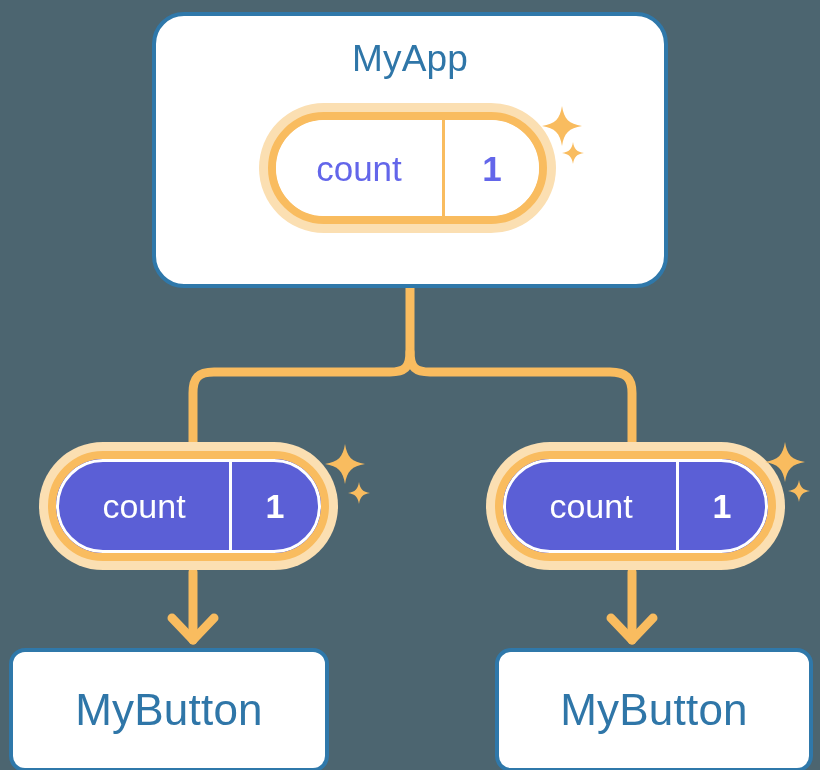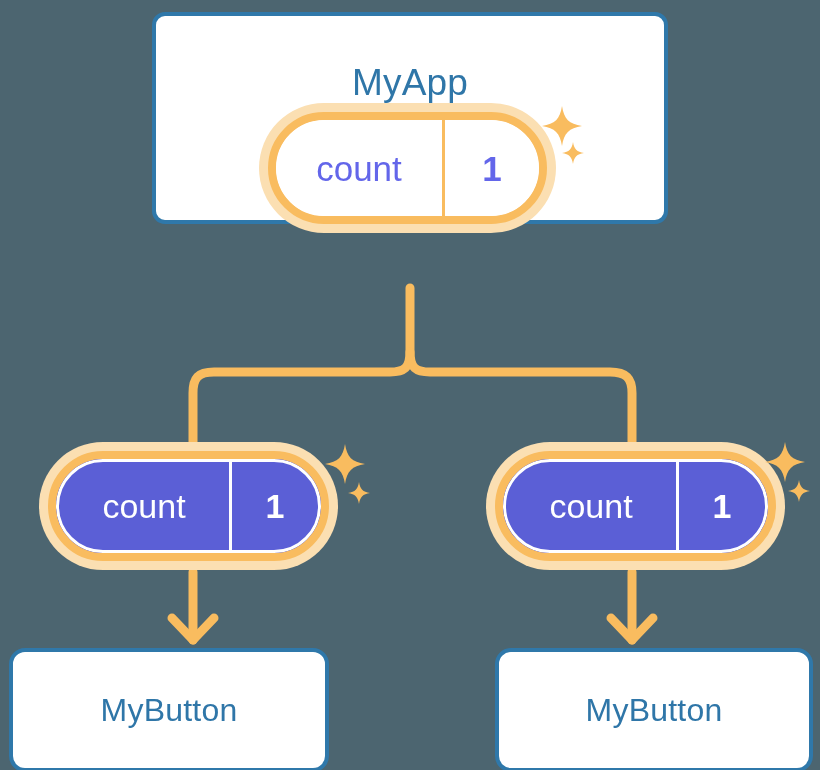--- a/index.html
+++ b/index.html
@@ -31,35 +31,35 @@
     font-size:37px;
     font-weight:500;
     letter-spacing:.2px;
     line-height:1;
     white-space:nowrap;
   }
 
   
   #app-card {
     left:152px; top:12px;
-    width:516px; height:212px;
-    border-radius:13px;
-    padding-top:48px;
+    width:516px; height:276px;
+    border-radius:32px;
+    padding-top:24px;
   }
 
   
   .btn-card {
     top:648px;
     height:124px;
     border-radius:16px;
     justify-content:center;
   }
   #btn-card-left  { left:9px;   width:320px; }
   #btn-card-right { left:495px; width:318px; }
-  .btn-card .card-title { font-size:32px; }
+  .btn-card .card-title { font-size:44px; }
 
   
   .pill-wrap {
     position:absolute;
     z-index:4;
     display:inline-block;
   }
   .pill {
     position:relative;
     display:flex;

